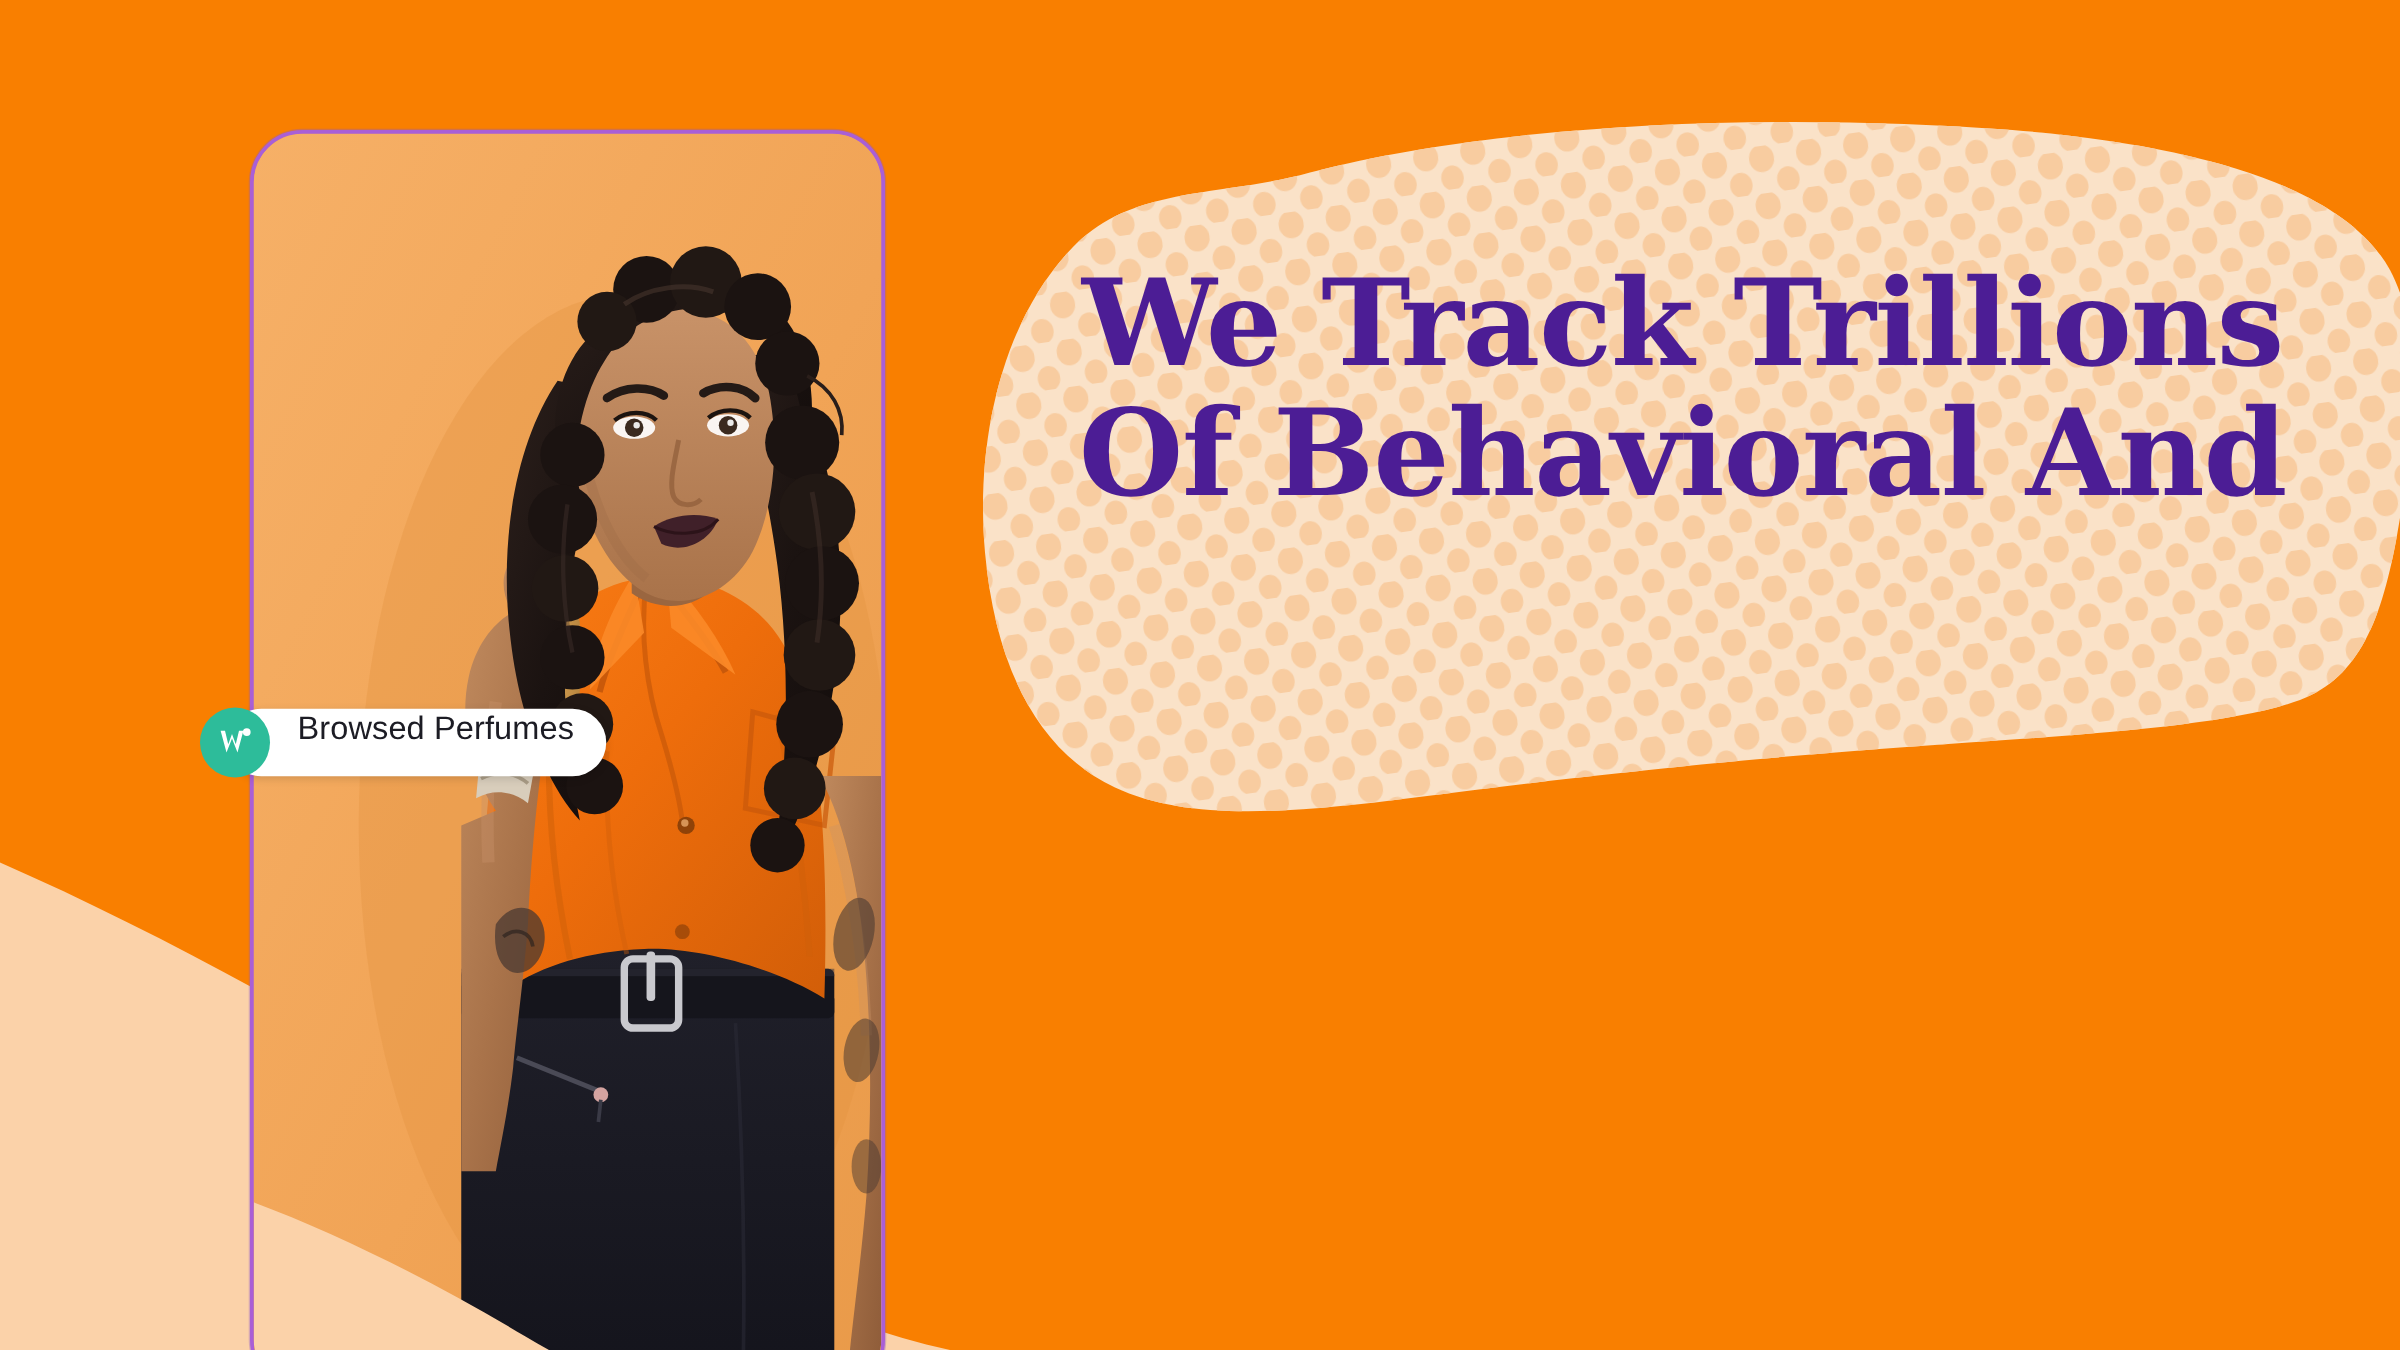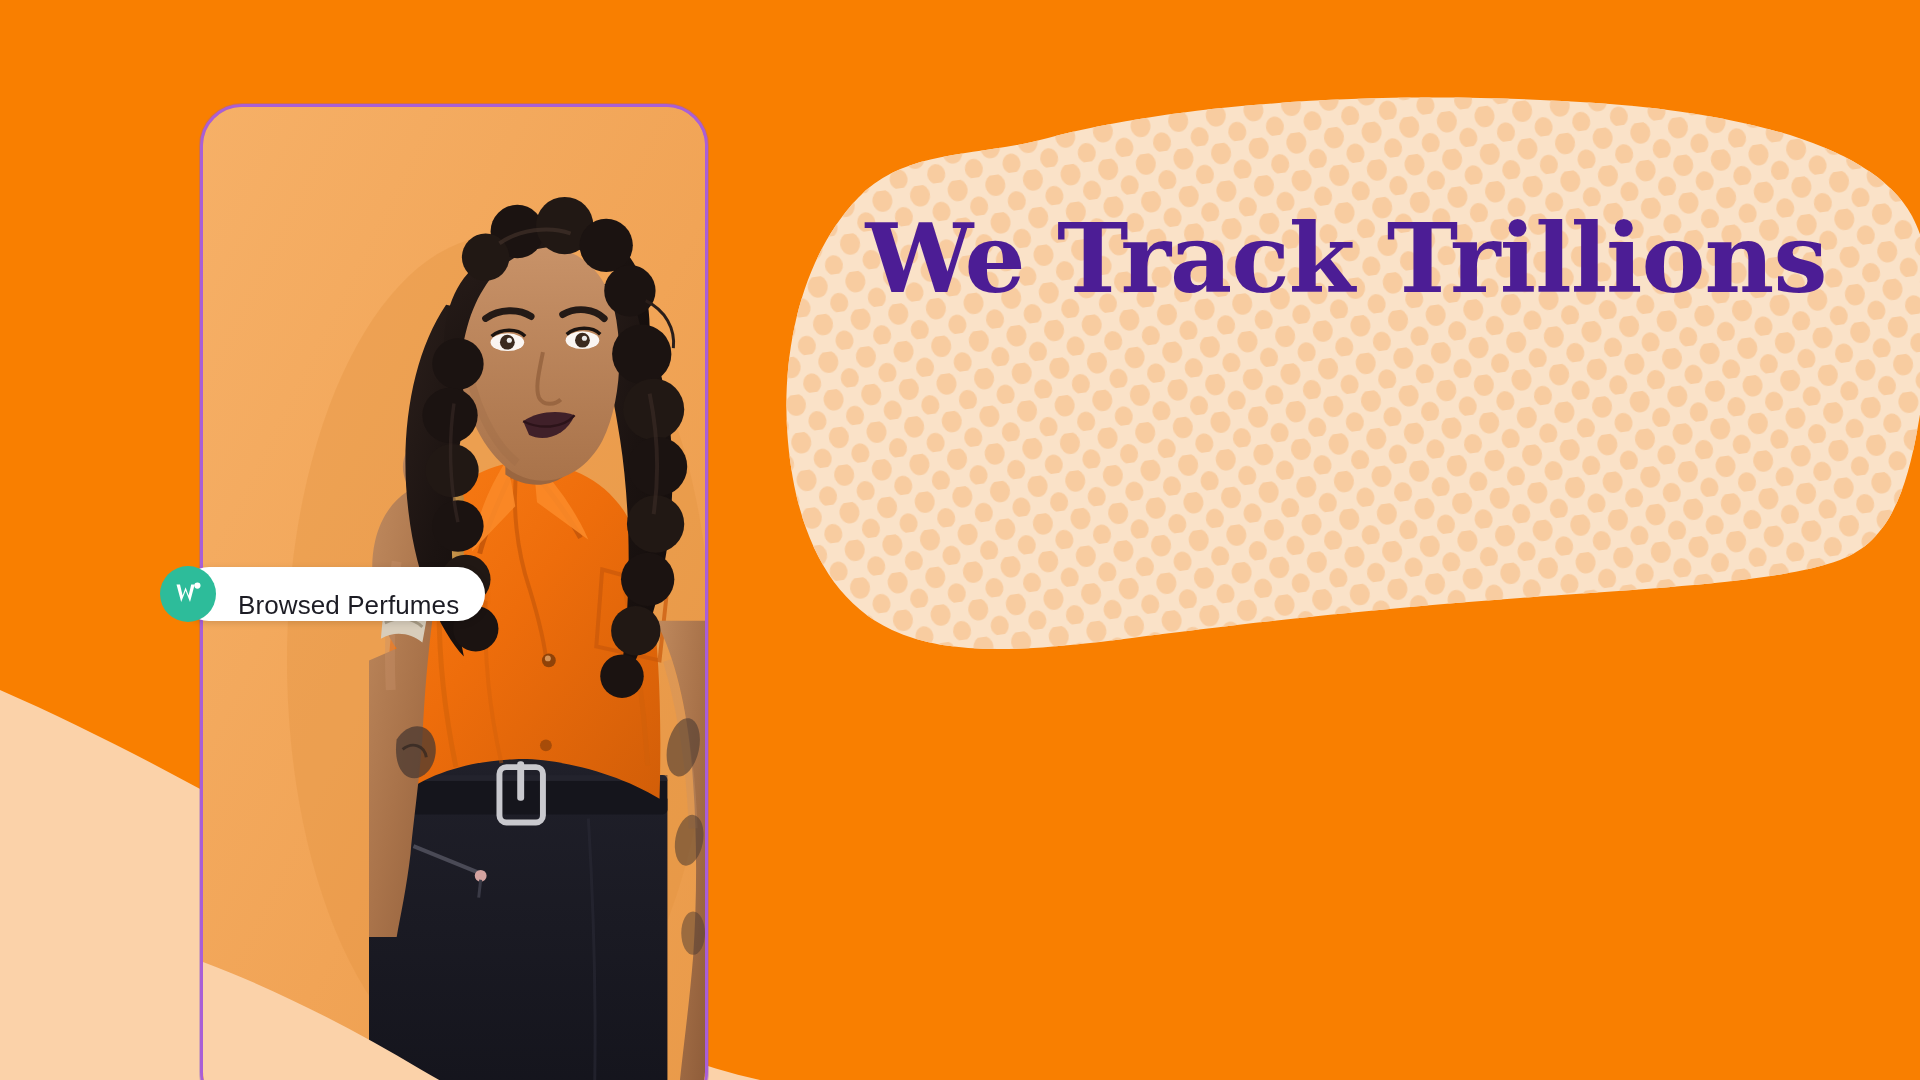--- a/index.html
+++ b/index.html
@@ -48,21 +48,21 @@
     left:160px; top:566px;
     display:flex;
     align-items:center;
     z-index:40;
   }
   #badge-pill {
     height:54px;
     background:#FFFFFF;
     border-radius:27px;
     display:flex;
-    align-items:flex-end;
+    align-items:flex-start;
     padding:0 26px 0 56px;
     margin-left:-34px;
     box-shadow:0 2px 7px rgba(0,0,0,.14);
   }
   #badge-label {
     font-family:"Liberation Sans", sans-serif;
     font-size:26px;
     font-weight:400;
     color:#1C1C24;
     letter-spacing:.1px;
@@ -337,15 +337,16 @@
       </defs>
       <g clip-path="url(#blobClip)">
         <rect x="0" y="0" width="1145" height="590" fill="#FAE2C8"></rect>
         <rect x="-40" y="-40" width="1240" height="690" fill="url(#dots)"></rect>
       </g>
     </svg>
   </div>
 
   <div id="headline-text">
     <span class="headline-line">We Track Trillions</span>
+    <span class="headline-line">Of Behavioral And</span>
   </div>
 
 </div>
 
 </body></html>

